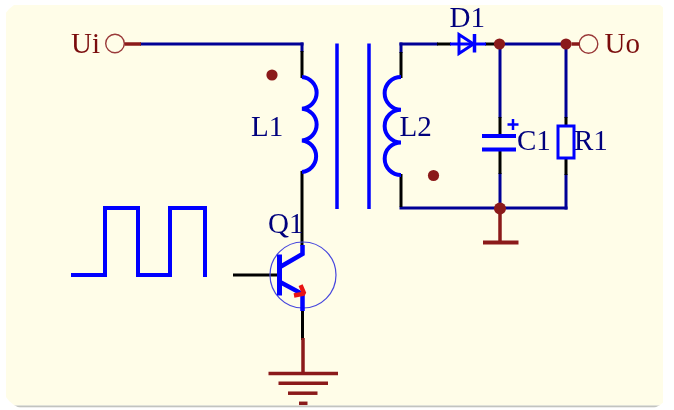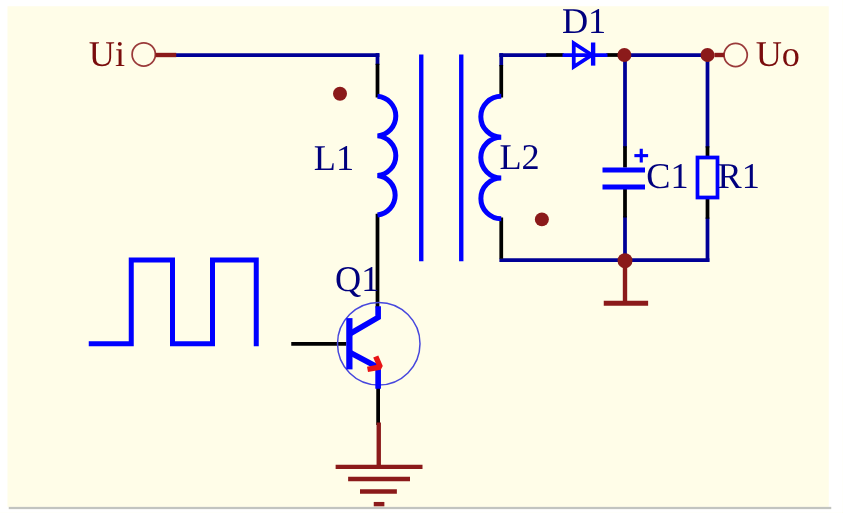--- a/index.html
+++ b/index.html
@@ -1,16 +1,16 @@
 <!DOCTYPE html>
 <html><head>
 <meta charset="utf-8">
 <style>
   html,body{margin:0;padding:0;background:#ffffff;}
-  .wrap{width:674px;height:410px;position:relative;overflow:hidden;}
+  .wrap{width:674px;height:410px;position:relative;overflow:hidden;border-radius:31px;}
   svg{position:absolute;left:0;top:0;}
   text{font-family:"Liberation Serif", serif;}
 </style>
 </head>
 <body>
 <div class="wrap">
 <svg width="674" height="410" viewBox="0 0 674 410">
 
   <rect x="0" y="0" width="674" height="410" fill="#ffffff"></rect>
   <rect x="6" y="5" width="657" height="400.5" fill="#fffde8"></rect>

